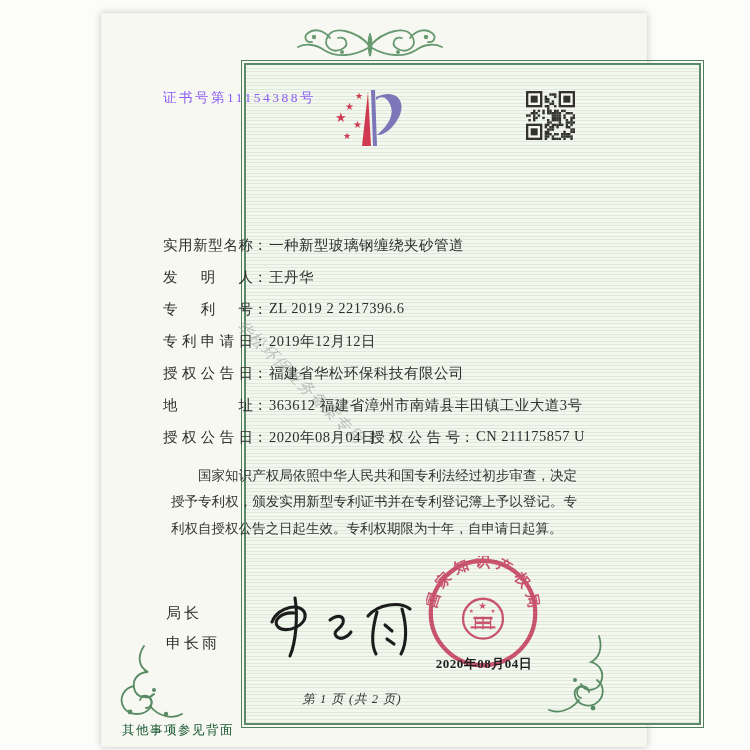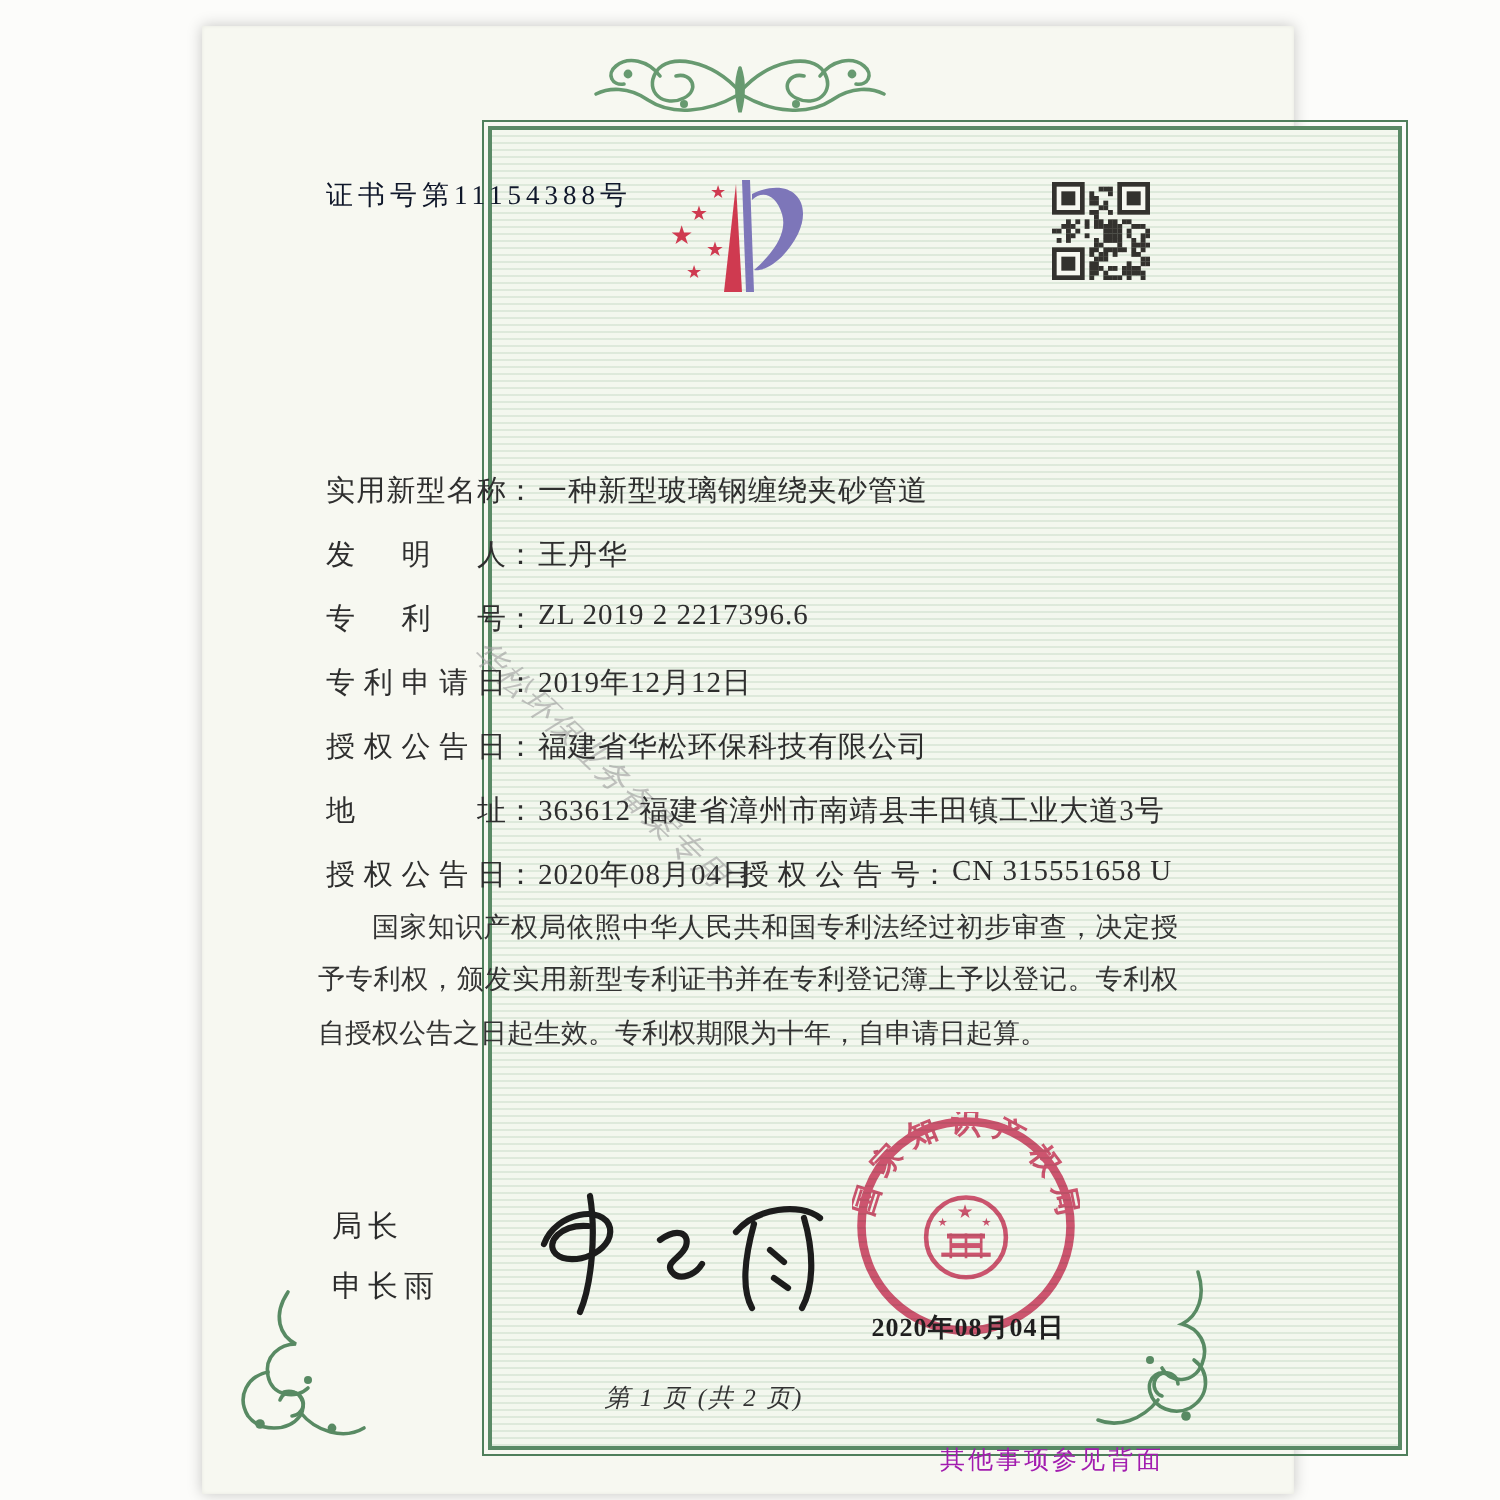--- a/index.html
+++ b/index.html
@@ -7,36 +7,36 @@
   .photo{position:relative;width:750px;height:750px;overflow:hidden;background:#fcfcfa;}
   .paper{position:absolute;left:101px;top:13px;width:546px;height:734px;background:#f7f8f1;
          box-shadow:0 0 7px rgba(0,0,0,.22), inset 0 0 2px rgba(0,0,0,.06);}
   .frame{position:absolute;left:140px;top:47px;width:461px;height:666px;border:1px solid #4f7f5b;}
   .frame-inner{position:absolute;inset:2px;border:2px solid #5a8a66;
       background:
         repeating-linear-gradient(0deg, rgba(109,160,118,.16) 0px, rgba(109,160,118,.16) 1px,
                                   rgba(255,255,255,0) 1px, rgba(255,255,255,0) 3.5px),
         #f3f7ee;}
   .abs{position:absolute;}
-  .certno{left:163px;top:89px;font-size:13.5px;letter-spacing:2.5px;color:#0f172a;z-index:4;}
+  .certno{left:163px;top:89px;font-size:13.5px;letter-spacing:2.5px;color:#8b5cf6;z-index:4;}
   .title{left:140px;top:168px;width:461px;text-align:center;font-size:29px;letter-spacing:8px;
          color:#1e1e1e;font-weight:600;z-index:4;}
   .row{left:163px;height:18px;font-size:14.5px;color:#2e2e2e;z-index:4;white-space:nowrap;}
   .flabel{display:inline-block;width:90px;text-align:justify;text-align-last:justify;vertical-align:top;}
   .fcolon{display:inline-block;width:16px;vertical-align:top;}
   .fvalue{letter-spacing:.5px;vertical-align:top;}
   .grant2{position:absolute;left:207px;top:0;white-space:nowrap;}
   .paras{left:155px;top:447px;width:438px;font-size:13.5px;line-height:1.95;color:#333;
          text-align:justify;z-index:4;}
-  .paras p{margin:4px;text-indent:2em;}
+  .paras p{margin:16px;text-indent:2em;}
   .signer{left:166px;font-size:15px;letter-spacing:3px;color:#2c2c2c;z-index:4;}
   .watermark{left:246px;top:316px;font-size:16px;color:#9d9d9d;opacity:.6;letter-spacing:1px;
          transform:rotate(44deg);transform-origin:left top;z-index:1;white-space:nowrap;font-style:italic;}
   .pageno{left:122px;top:691px;width:460px;text-align:center;font-size:12.5px;letter-spacing:1px;color:#333;z-index:4;font-style:italic;}
-  .backnote{left:122px;top:722px;width:460px;text-align:right;font-size:12.5px;letter-spacing:1.5px;color:#a21caf;z-index:4;}
+  .backnote{left:122px;top:722px;width:460px;text-align:left;font-size:12.5px;letter-spacing:1.5px;color:#14532d;z-index:4;}
   .sealdate{left:426px;top:655px;width:116px;text-align:center;font-size:13px;letter-spacing:.5px;
          color:#1f1f1f;z-index:5;font-weight:600;}
   .seal{left:426px;top:556px;z-index:3;mix-blend-mode:multiply;opacity:.92;}
   .sig{left:250px;top:590px;z-index:4;}
   .logo{left:333px;top:84px;z-index:4;}
   .qr{left:526px;top:91px;z-index:4;}
   .orn{z-index:3;}
 </style>
 </head>
 <body>
@@ -250,21 +250,21 @@
   </div>
   <div class="abs row" style="top:364px">
     <span class="flabel">授权公告日</span><span class="fcolon">：</span><span class="fvalue">福建省华松环保科技有限公司</span>
   </div>
   <div class="abs row" style="top:396px">
     <span class="flabel">地址</span><span class="fcolon">：</span><span class="fvalue">363612 福建省漳州市南靖县丰田镇工业大道3号</span>
   </div>
   <div class="abs row" style="top:428px">
     <span class="flabel">授权公告日</span><span class="fcolon">：</span><span class="fvalue">2020年08月04日</span>
     <span class="grant2">
-      <span class="flabel">授权公告号</span><span class="fcolon">：</span><span class="fvalue">CN 315551658 U</span>
+      <span class="flabel">授权公告号</span><span class="fcolon">：</span><span class="fvalue">CN 211175857 U</span>
     </span>
   </div>
 
   <div class="abs paras">
     <p>国家知识产权局依照中华人民共和国专利法经过初步审查，决定授予专利权，颁发实用新型专利证书并在专利登记簿上予以登记。专利权自授权公告之日起生效。专利权期限为十年，自申请日起算。</p>
   </div>
 
   <div class="abs watermark">华松环保业务备案专用</div>
 
   <div class="abs signer" style="top:604px">局长</div>

